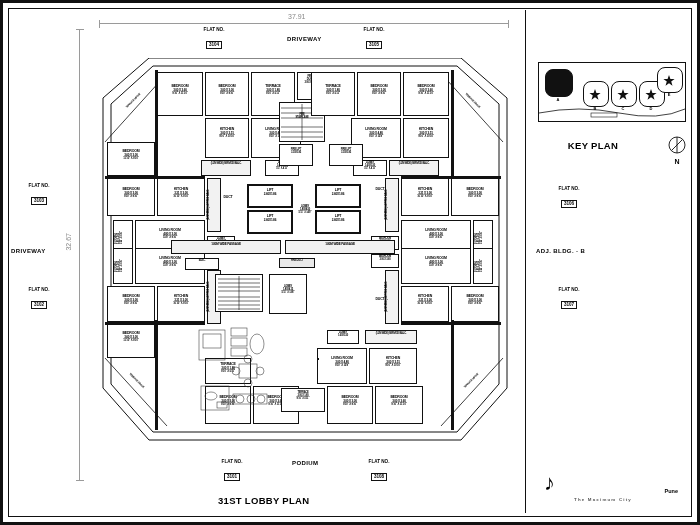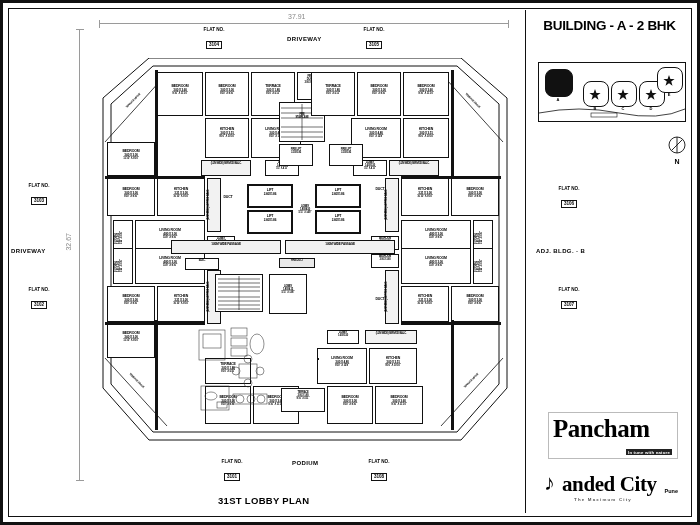--- a/index.html
+++ b/index.html
@@ -619,21 +619,20 @@
   <div class="wall" style="left:362px;top:12px;width:2.5px;height:108px;"></div>
   <div class="wall" style="left:66px;top:262px;width:2.5px;height:110px;"></div>
   <div class="wall" style="left:362px;top:262px;width:2.5px;height:110px;"></div>
   <div class="wall" style="left:16px;top:118px;width:100px;height:2.5px;"></div>
   <div class="wall" style="left:312px;top:118px;width:100px;height:2.5px;"></div>
   <div class="wall" style="left:16px;top:264px;width:100px;height:2.5px;"></div>
   <div class="wall" style="left:312px;top:264px;width:100px;height:2.5px;"></div>
 </div>
 
 <div id="rpanel">
-  <div id="title">BUILDING - A - 2 BHK</div>
 
   <div id="keyplan">
     <div class="kblock" style="left:6px;top:6px;width:26px;height:26px;background:#111;"></div>
     <div class="klet" style="left:6px;top:34px;width:26px;">A</div>
 
     <div class="kblock" style="left:44px;top:18px;width:24px;height:24px;"></div>
     <div class="kstar" style="left:50px;top:24px;">
       <svg width="12" height="12" viewBox="0 0 12 12">
             <path d="M6 0 L7.4 4.1 L11.6 4.1 L8.2 6.6 L9.5 10.8 L6 8.2 L2.5 10.8 L3.8 6.6 L0.4 4.1 L4.6 4.1 Z" fill="#111"></path>
           </svg>
@@ -663,35 +662,31 @@
           </svg>
     </div>
     <div class="klet" style="left:118px;top:29px;width:24px;">E</div>
 
     <svg width="146" height="58" style="position:absolute;left:0;top:0;">
       <path d="M0 50 Q 40 42 80 50 T 146 46" stroke="#111" fill="none" stroke-width="0.8"></path>
       <rect x="52" y="50" width="26" height="4" stroke="#111" fill="none" stroke-width="0.6"></rect>
     </svg>
   </div>
 
+  <div id="kpcap">KEY PLAN</div>
   <div id="compass">
     <svg width="18" height="18" viewBox="0 0 18 18">
       <circle cx="9" cy="9" r="8" stroke="#111" fill="none" stroke-width="0.9"></circle>
       <line x1="9" y1="1" x2="9" y2="17" stroke="#111" stroke-width="0.9"></line>
       <line x1="3.5" y1="14.5" x2="14.5" y2="3.5" stroke="#111" stroke-width="0.9"></line>
     </svg>
     <div class="nl">N</div>
   </div>
 
-  <div id="logo1">
-    <div id="p1">Pancham</div>
-    <div id="p1sub">In tune with nature</div>
-  </div>
 
   <div id="logo2">
     <div id="p2note">♪</div>
-    <div id="p2">anded City</div>
     <div id="p2pune">Pune</div>
     <div id="p2sub">The Maximum City</div>
   </div>
 </div>
 
 </div>
 
 </body></html>

